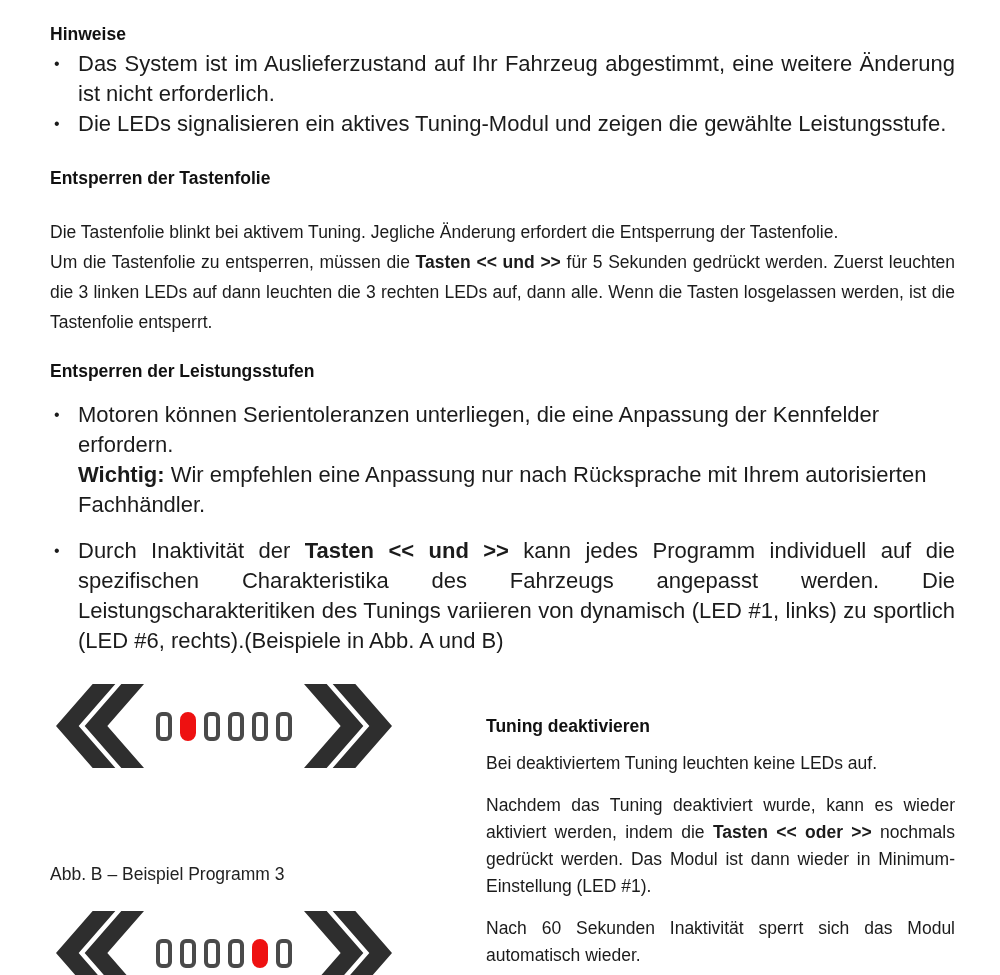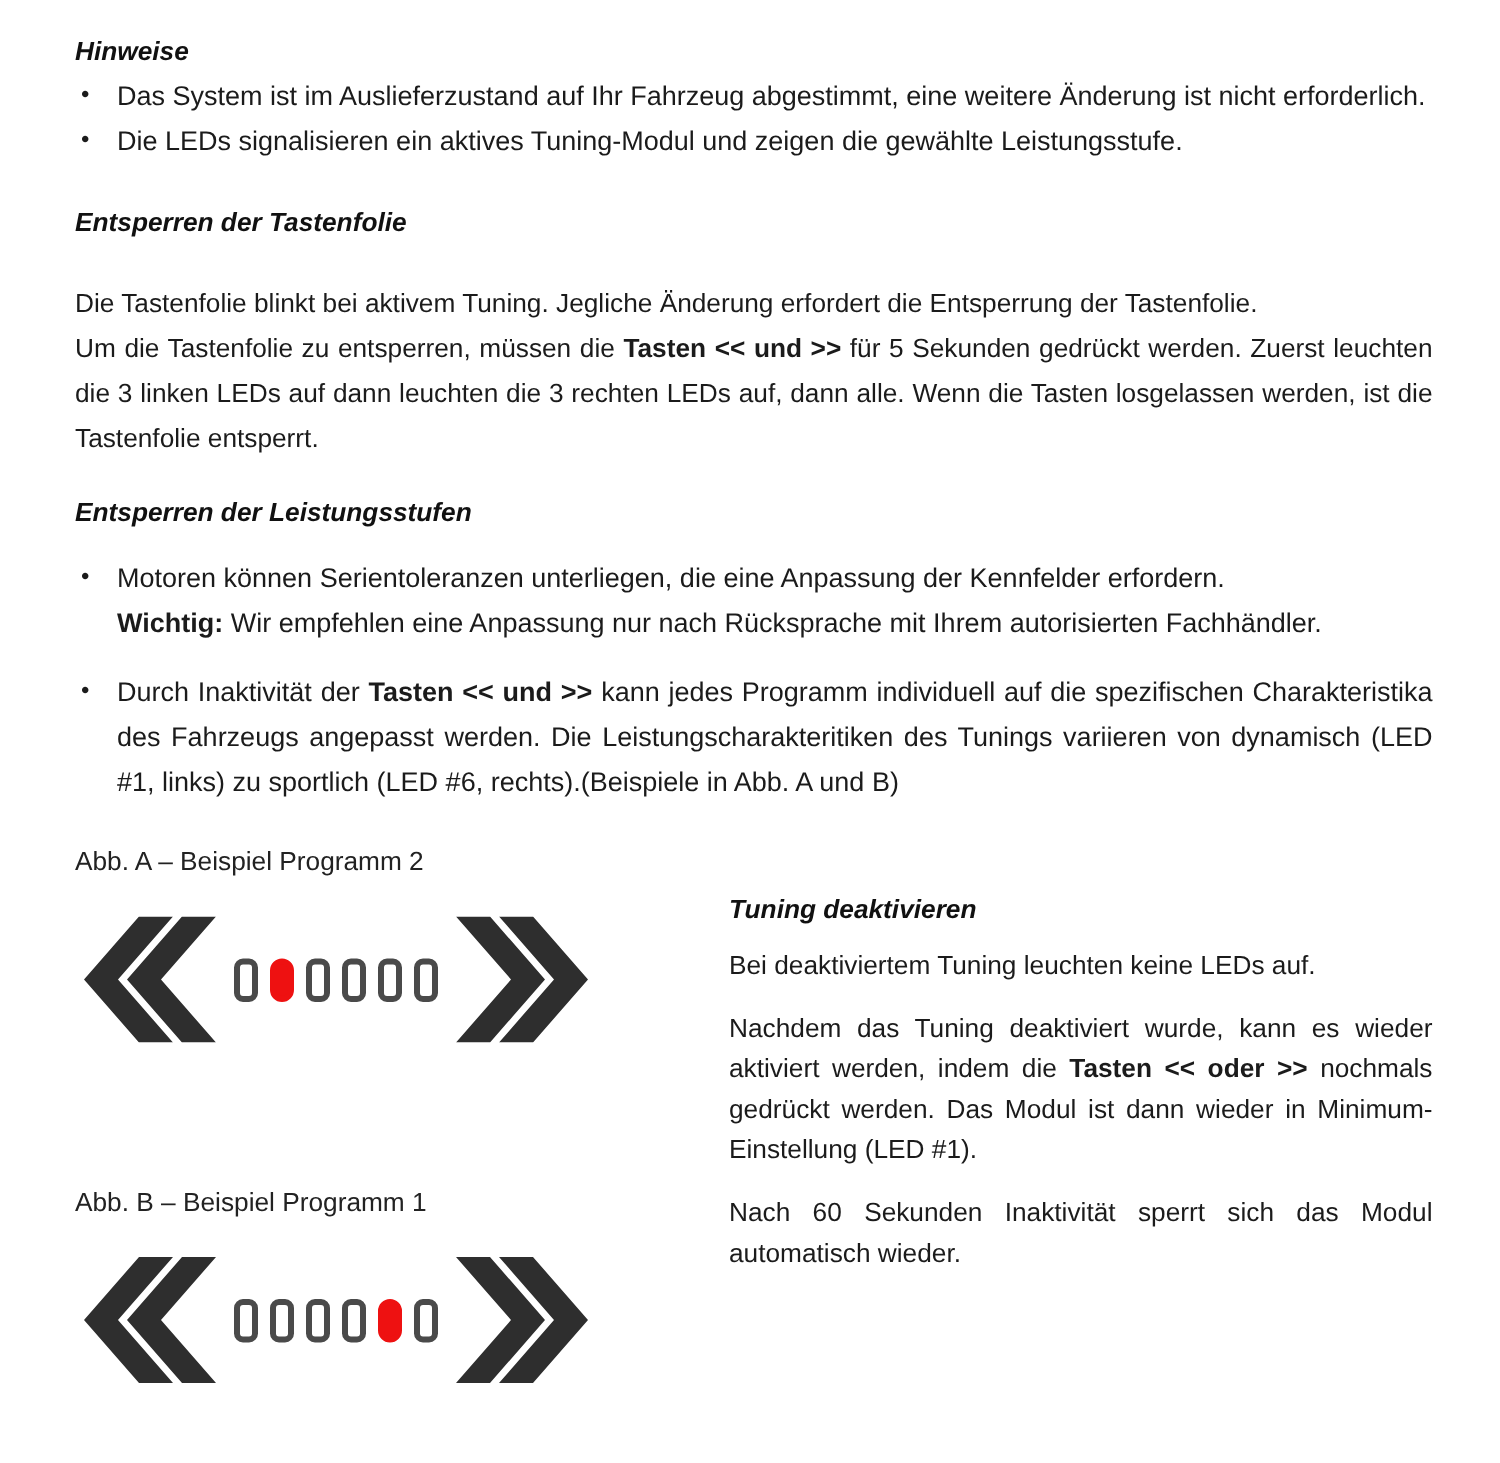--- a/index.html
+++ b/index.html
@@ -7,30 +7,29 @@
     width: 1000px; height: 975px;
     font-family: "Liberation Sans", sans-serif;
     color: var(--text, #1b1b1b);
     overflow: hidden;
   }
   .page { padding: 24px 45px 0 50px; box-sizing: border-box; width: 1000px; }
 
   h3 {
     font-size: 17.5px; font-weight: bold; color: #111;
     margin: 0;
-    font-style: italic;
   }
   .body-text { font-size: 17.5px; line-height: 30px; }
 
   
   .sec-title { margin-bottom: 4px; }
   ul.bullets { list-style: none; margin: 0; padding: 0; }
   ul.bullets li {
     position: relative; padding-left: 28px;
-    font-size: 18px; line-height: 30px;
+    font-size: 22px; line-height: 30px;
   }
   ul.bullets li::before {
     content: "\2022";
     position: absolute; left: 4px; top: 0;
     font-size: 16px;
   }
   .justify { text-align: justify; }
   .b { font-weight: bold; }
 
   .sec { margin-top: 24px; }
@@ -92,41 +91,40 @@
         <div>Motoren können Serientoleranzen unterliegen, die eine Anpassung der Kennfelder erfordern.</div>
         <div><span class="b">Wichtig:</span><span> Wir empfehlen eine Anpassung nur nach Rücksprache mit Ihrem autorisierten Fachhändler.</span></div>
       </li>
       <li class="justify"><span>Durch Inaktivität der </span><span class="b">Tasten &lt;&lt; und &gt;&gt;</span><span> kann jedes Programm individuell auf die spezifischen Charakteristika des Fahrzeugs angepasst werden. Die Leistungscharakteritiken des Tunings variieren von dynamisch (LED #1, links) zu sportlich (LED #6, rechts).(Beispiele in Abb. A und B)</span></li>
     </ul>
   </section>
 
   <div class="columns">
 
     <div class="col-left">
-      <div class="fig-label">Abb. A – Beispiel Programm 2</div>
       <div class="fig-graphic">
         <svg class="chev left" width="88" height="84" viewBox="0 0 132 100" preserveAspectRatio="none">
           <polygon fill="currentColor" points="55,0 89,0 34,50 89,100 55,100 0,50"></polygon>
           <polygon fill="currentColor" points="98,0 132,0 77,50 132,100 98,100 43,50"></polygon>
         </svg>
         <div class="led-row">
             <div class="led"></div>
             <div class="led on"></div>
             <div class="led"></div>
             <div class="led"></div>
             <div class="led"></div>
             <div class="led"></div>
           </div>
         <svg class="chev right" width="88" height="84" viewBox="0 0 132 100" preserveAspectRatio="none">
           <polygon fill="currentColor" points="55,0 89,0 34,50 89,100 55,100 0,50"></polygon>
           <polygon fill="currentColor" points="98,0 132,0 77,50 132,100 98,100 43,50"></polygon>
         </svg>
       </div>
 
-      <div class="fig-label second">Abb. B – Beispiel Programm 1</div>
+      <div class="fig-label second">Abb. B – Beispiel Programm 3</div>
       <div class="fig-graphic">
         <svg class="chev left" width="88" height="84" viewBox="0 0 132 100" preserveAspectRatio="none">
           <polygon fill="currentColor" points="55,0 89,0 34,50 89,100 55,100 0,50"></polygon>
           <polygon fill="currentColor" points="98,0 132,0 77,50 132,100 98,100 43,50"></polygon>
         </svg>
         <div class="led-row">
             <div class="led"></div>
             <div class="led"></div>
             <div class="led"></div>
             <div class="led"></div>

